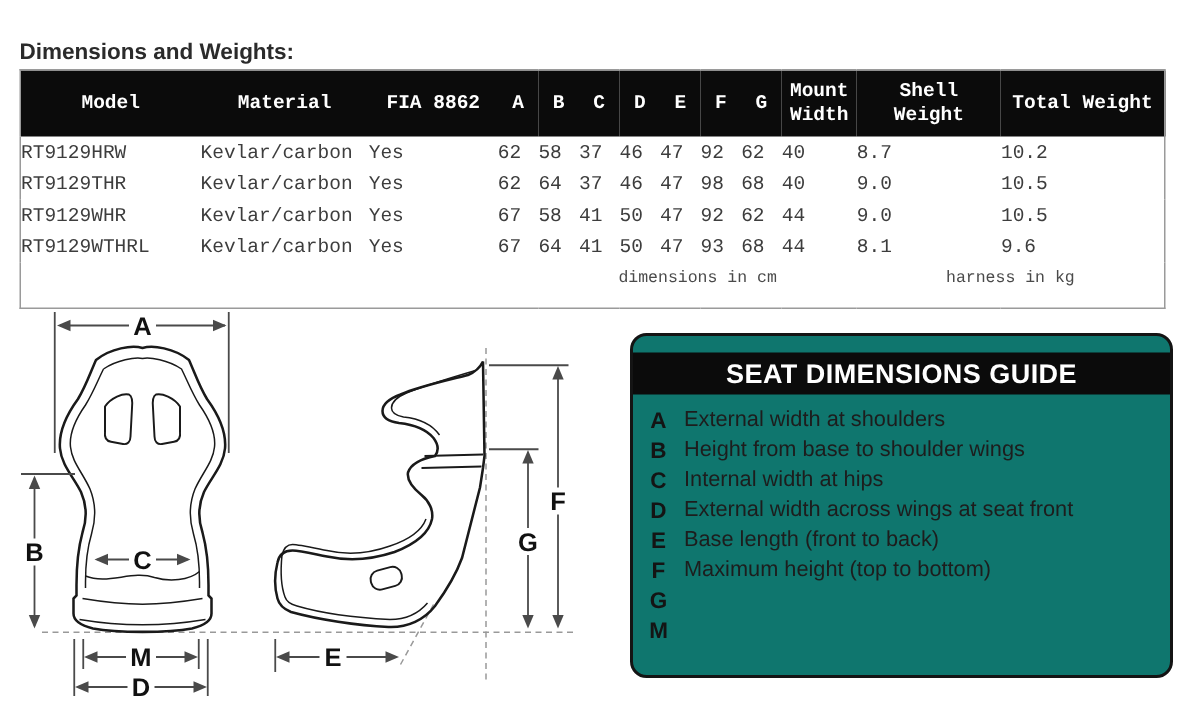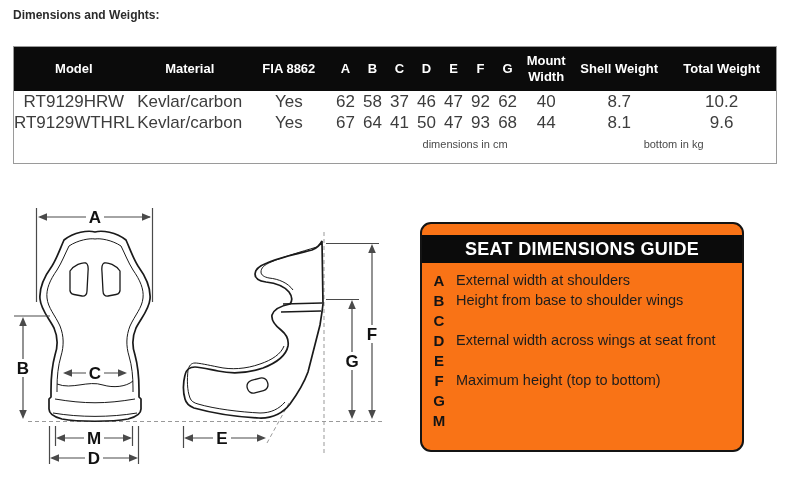--- a/index.html
+++ b/index.html
@@ -1,29 +1,29 @@
 <!DOCTYPE html>
 <html style="--header-bg: #0b0b0b; --header-text: #ffffff; --table-border: #9a9a9a; --accent-black: #141414; --text: #3d3d3d; --text-strong: #2b2b2b; --text-muted: #4a4a4a; --dim-line: #4a4a4a; --dash-line: #999999; --outline: #1a1a1a;"><head>
 <meta charset="utf-8">
 <style>
   html,body { margin:0; padding:0; background:#ffffff; }
   body { font-family:"Liberation Sans", sans-serif; }
   .stage { position:relative; width:785px; height:485px; background:#fff; overflow:hidden; }
 
-  .heading { position:absolute; left:13px; top:8px; font-size:12px; font-weight:bold; color:var(--text-strong,#2b2b2b); }
+  .heading { position:absolute; left:13px; top:26px; font-size:15px; font-weight:bold; color:var(--text-strong,#2b2b2b); }
 
   table.spec { position:absolute; left:13px; top:46px; width:764px; border-collapse:collapse; table-layout:fixed;
-               border:1px solid var(--table-border,#9a9a9a); }
+               border:1px solid var(--table-border,#9a9a9a);font-family:Liberation Mono, monospace; }
   table.spec thead th { background:var(--header-bg,#0b0b0b); color:var(--header-text,#ffffff);
                font-size:13px; font-weight:bold; height:44px; vertical-align:middle; padding:0 2px; line-height:1.25; text-align:center; }
-  table.spec tbody td { font-size:17px; color:var(--text,#3d3d3d); text-align:center; height:21px; padding:0; }
+  table.spec tbody td { font-size:13px; color:var(--text,#3d3d3d); text-align:left; height:21px; padding:0; }
   table.spec tfoot td { font-size:11px; color:var(--text-muted,#4a4a4a); height:24px; text-align:center; vertical-align:top; padding-top:5px; }
 
-  .guide { position:absolute; left:420px; top:222px; width:324px; height:230px; box-sizing:border-box;
-           border:2px solid var(--accent-black,#141414); border-radius:11px; background:#f97316; overflow:hidden; }
+  .guide { position:absolute; left:420px; top:222px; width:362px; height:230px; box-sizing:border-box;
+           border:2px solid var(--accent-black,#141414); border-radius:11px; background:#0f766e; overflow:hidden; }
   .guide-title { margin-top:11px; height:28px; line-height:28px; background:var(--header-bg,#0b0b0b);
            color:#fff; font-weight:bold; font-size:18px; text-align:center; letter-spacing:0.3px; }
   .guide-list { margin-top:7px; }
   .guide-item { display:flex; align-items:center; height:20px; }
   .guide-key { width:34px; text-align:center; font-weight:bold; font-size:15px; color:var(--accent-black,#141414); flex:none; }
   .guide-label { font-size:14.5px; color:#1d1d1d; white-space:nowrap; }
 
   .diagram-svg { position:absolute; left:0; top:200px; }
   .dim-label { font-family:"Liberation Sans", sans-serif; font-size:17px; font-weight:bold; fill:#111; }
 </style>
@@ -77,40 +77,70 @@
           <td class="col5">37</td>
           <td class="col6">46</td>
           <td class="col7">47</td>
           <td class="col8">92</td>
           <td class="col9">62</td>
           <td class="col10">40</td>
           <td class="col11">8.7</td>
           <td class="col12">10.2</td>
         </tr>
         <tr>
+          <td class="col0">RT9129THR</td>
+          <td class="col1">Kevlar/carbon</td>
+          <td class="col2">Yes</td>
+          <td class="col3">62</td>
+          <td class="col4">64</td>
+          <td class="col5">37</td>
+          <td class="col6">46</td>
+          <td class="col7">47</td>
+          <td class="col8">98</td>
+          <td class="col9">68</td>
+          <td class="col10">40</td>
+          <td class="col11">9.0</td>
+          <td class="col12">10.5</td>
+        </tr>
+        <tr>
+          <td class="col0">RT9129WHR</td>
+          <td class="col1">Kevlar/carbon</td>
+          <td class="col2">Yes</td>
+          <td class="col3">67</td>
+          <td class="col4">58</td>
+          <td class="col5">41</td>
+          <td class="col6">50</td>
+          <td class="col7">47</td>
+          <td class="col8">92</td>
+          <td class="col9">62</td>
+          <td class="col10">44</td>
+          <td class="col11">9.0</td>
+          <td class="col12">10.5</td>
+        </tr>
+        <tr>
           <td class="col0">RT9129WTHRL</td>
           <td class="col1">Kevlar/carbon</td>
           <td class="col2">Yes</td>
           <td class="col3">67</td>
           <td class="col4">64</td>
           <td class="col5">41</td>
           <td class="col6">50</td>
           <td class="col7">47</td>
           <td class="col8">93</td>
           <td class="col9">68</td>
           <td class="col10">44</td>
           <td class="col11">8.1</td>
           <td class="col12">9.6</td>
         </tr>
       </tbody>
     <tfoot>
       <tr>
         <td colspan="4"></td>
         <td colspan="7">dimensions in cm</td>
-        <td colspan="2">bottom in kg</td>
+        <td colspan="2">harness in kg</td>
       </tr>
     </tfoot>
   </table>
 
   <svg class="diagram-svg" width="420" height="285" viewBox="0 0 420 285" xmlns="http://www.w3.org/2000/svg">
 
     <line x1="28" y1="221.5" x2="383" y2="221.5" stroke="#999" stroke-width="1" stroke-dasharray="4 3"></line>
     <line x1="324" y1="32" x2="324" y2="256" stroke="#999" stroke-width="1" stroke-dasharray="4 3"></line>
     <line x1="267" y1="243" x2="289" y2="203" stroke="#999" stroke-width="1" stroke-dasharray="4 3"></line>
 
@@ -245,27 +275,29 @@
         <div class="guide-item">
           <span class="guide-key">A</span>
           <span class="guide-label">External width at shoulders</span>
         </div>
         <div class="guide-item">
           <span class="guide-key">B</span>
           <span class="guide-label">Height from base to shoulder wings</span>
         </div>
         <div class="guide-item">
           <span class="guide-key">C</span>
+          <span class="guide-label">Internal width at hips</span>
         </div>
         <div class="guide-item">
           <span class="guide-key">D</span>
           <span class="guide-label">External width across wings at seat front</span>
         </div>
         <div class="guide-item">
           <span class="guide-key">E</span>
+          <span class="guide-label">Base length (front to back)</span>
         </div>
         <div class="guide-item">
           <span class="guide-key">F</span>
           <span class="guide-label">Maximum height (top to bottom)</span>
         </div>
         <div class="guide-item">
           <span class="guide-key">G</span>
         </div>
         <div class="guide-item">
           <span class="guide-key">M</span>

